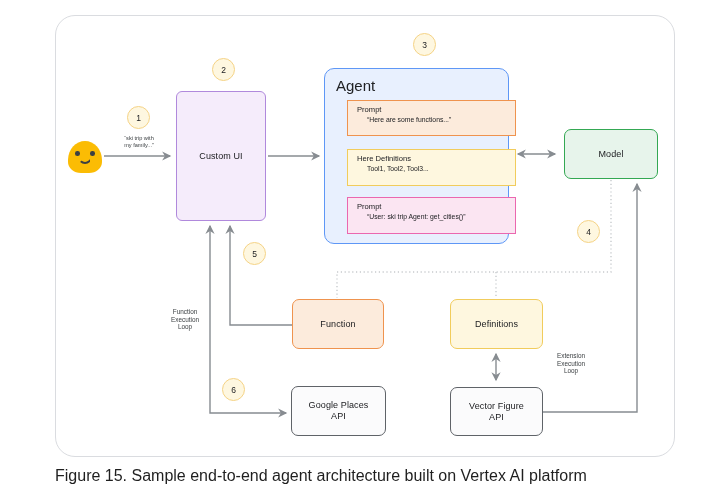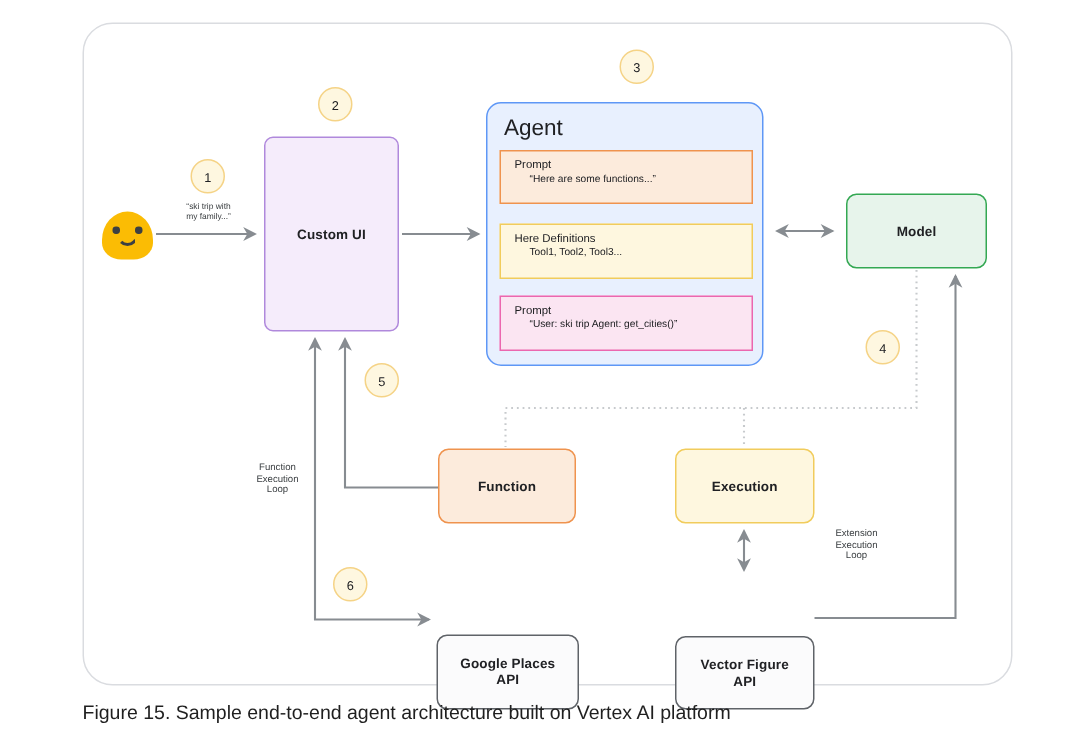--- a/index.html
+++ b/index.html
@@ -5,48 +5,48 @@
   html,body{margin:0;padding:0;background:#fff;}
   #stage{position:relative;width:717px;height:501px;background:#fff;overflow:hidden;
          font-family:"Liberation Sans","DejaVu Sans",sans-serif;color:var(--text,#202124);}
   #canvas{position:absolute;left:55px;top:15px;width:620px;height:442px;
           background:#fff;border:1px solid var(--canvas-border,#DADCE0);border-radius:20px;box-sizing:border-box;}
   #wires{position:absolute;left:0;top:0;width:620px;height:442px;}
   .conn{stroke:var(--arrow,#878C91);stroke-width:1.4;fill:none;}
   .dotted{stroke:var(--dotted,#C7CACD);stroke-width:1.4;fill:none;stroke-dasharray:1.2 2.6;}
   .arrowhead{fill:var(--arrow,#878C91);}
   .node{position:absolute;box-sizing:border-box;display:flex;align-items:center;justify-content:center;
-        text-align:center;font-size:9px;font-weight:700;letter-spacing:.1px;border-radius:7px;
+        text-align:center;font-size:9px;font-weight:400;letter-spacing:.1px;border-radius:7px;
         white-space:pre-line;line-height:11px;}
   .purple{background:var(--purple-fill,#F5ECFB);border:1.5px solid var(--purple-border,#B089DC);border-radius:6px;}
   .green {background:var(--green-fill,#E7F4EB);border:1.5px solid var(--green-border,#34A853);}
   .orange{background:var(--orange-fill,#FCEBDC);border:1.5px solid var(--orange-border,#EF934E);}
   .yellow{background:var(--yellow-fill,#FEF7DF);border:1.5px solid var(--yellow-border,#F1CC5C);}
   .pinkb {background:var(--pink-fill,#FBE5F2);border:1.5px solid var(--pink-border,#EB67AF);}
-  .grayb {background:var(--gray-fill,#FBFBFC);border:1px solid var(--gray-border,#5F6368);margin-top:37px;}
+  .grayb {background:var(--gray-fill,#FBFBFC);border:1px solid var(--gray-border,#5F6368);}
   .agent{position:absolute;left:268px;top:52px;width:185px;height:176px;box-sizing:border-box;
          background:var(--blue-fill,#E8F0FE);border:1.5px solid var(--blue-border,#5E97F6);border-radius:10px;}
   .agent-title{position:absolute;left:11px;top:8px;font-size:15px;font-weight:500;}
-  .subnode{position:absolute;left:8px;width:169px;box-sizing:border-box;padding:4px 8px 0 9px;text-align:left;}
+  .subnode{position:absolute;left:22px;width:169px;box-sizing:border-box;padding:4px 8px 0 9px;text-align:left;}
   .subnode .t{font-size:7.6px;font-weight:500;line-height:10px;}
   .subnode .d{font-size:6.8px;margin-left:10px;line-height:9px;color:#202124;}
   .step{position:absolute;width:23px;height:23px;border-radius:50%;box-sizing:border-box;
         background:var(--badge-fill,#FEF7E0);border:1.6px solid var(--badge-border,#F5D386);
         display:flex;align-items:center;justify-content:center;font-size:8.5px;font-weight:500;}
   .tinylabel{position:absolute;font-size:6.4px;line-height:7.6px;text-align:center;color:#3C4043;white-space:pre-line;}
   .quote{position:absolute;left:53px;top:119px;width:60px;font-size:5.6px;line-height:6.6px;
          text-align:center;color:#3C4043;white-space:pre-line;}
   
   .blob{position:absolute;left:12px;top:125px;width:34px;height:32px;background:var(--emoji-yellow,#FBBC04);
         border-radius:17px 17px 13px 13px / 19px 19px 11px 11px;}
   .blob .eye{position:absolute;width:4.6px;height:4.6px;border-radius:50%;background:#3C4043;top:10px;}
   .blob .eye.l{left:7px;} .blob .eye.r{left:22px;}
   .blob .smile{position:absolute;left:10px;top:15px;width:14px;height:8px;box-sizing:border-box;
         border:2.4px solid transparent;border-bottom:2.4px solid #3C4043;border-radius:0 0 9px 9px;}
-  .caption{position:absolute;left:55px;top:467px;font-size:13px;font-weight:500;color:#1F1F1F;}
+  .caption{position:absolute;left:55px;top:467px;font-size:16px;font-weight:500;color:#1F1F1F;}
 </style>
 </head>
 <body>
 
 <div id="stage">
   <div id="canvas">
 
     <svg id="wires" viewBox="0 0 620 442">
       <defs>
         <marker id="ah" viewBox="0 0 8 8" markerWidth="7.5" markerHeight="7.5" refX="6.5" refY="4" orient="auto-start-reverse">
@@ -96,21 +96,21 @@
       <div class="subnode pinkb" style="top:128px;height:37px">
         <div class="t">Prompt</div>
         <div class="d">“User: ski trip Agent: get_cities()”</div>
       </div>
     </div>
 
     <div class="node orange" style="left:236px;top:283px;width:92px;height:50px">Function</div>
 
     <div class="node green" style="left:508px;top:113px;width:94px;height:50px">Model</div>
 
-    <div class="node yellow" style="left:394px;top:283px;width:93px;height:50px">Execution</div>
+    <div class="node yellow" style="left:394px;top:283px;width:93px;height:50px">Definitions</div>
 
     <div class="node grayb" style="left:235px;top:370px;width:95px;height:50px">Google Places
 API</div>
 
     <div class="node grayb" style="left:394px;top:371px;width:93px;height:49px">Vector Figure
 API</div>
 
     <div class="tinylabel" style="left:99px;top:292px;width:60px">Function
 Execution
 Loop</div>

